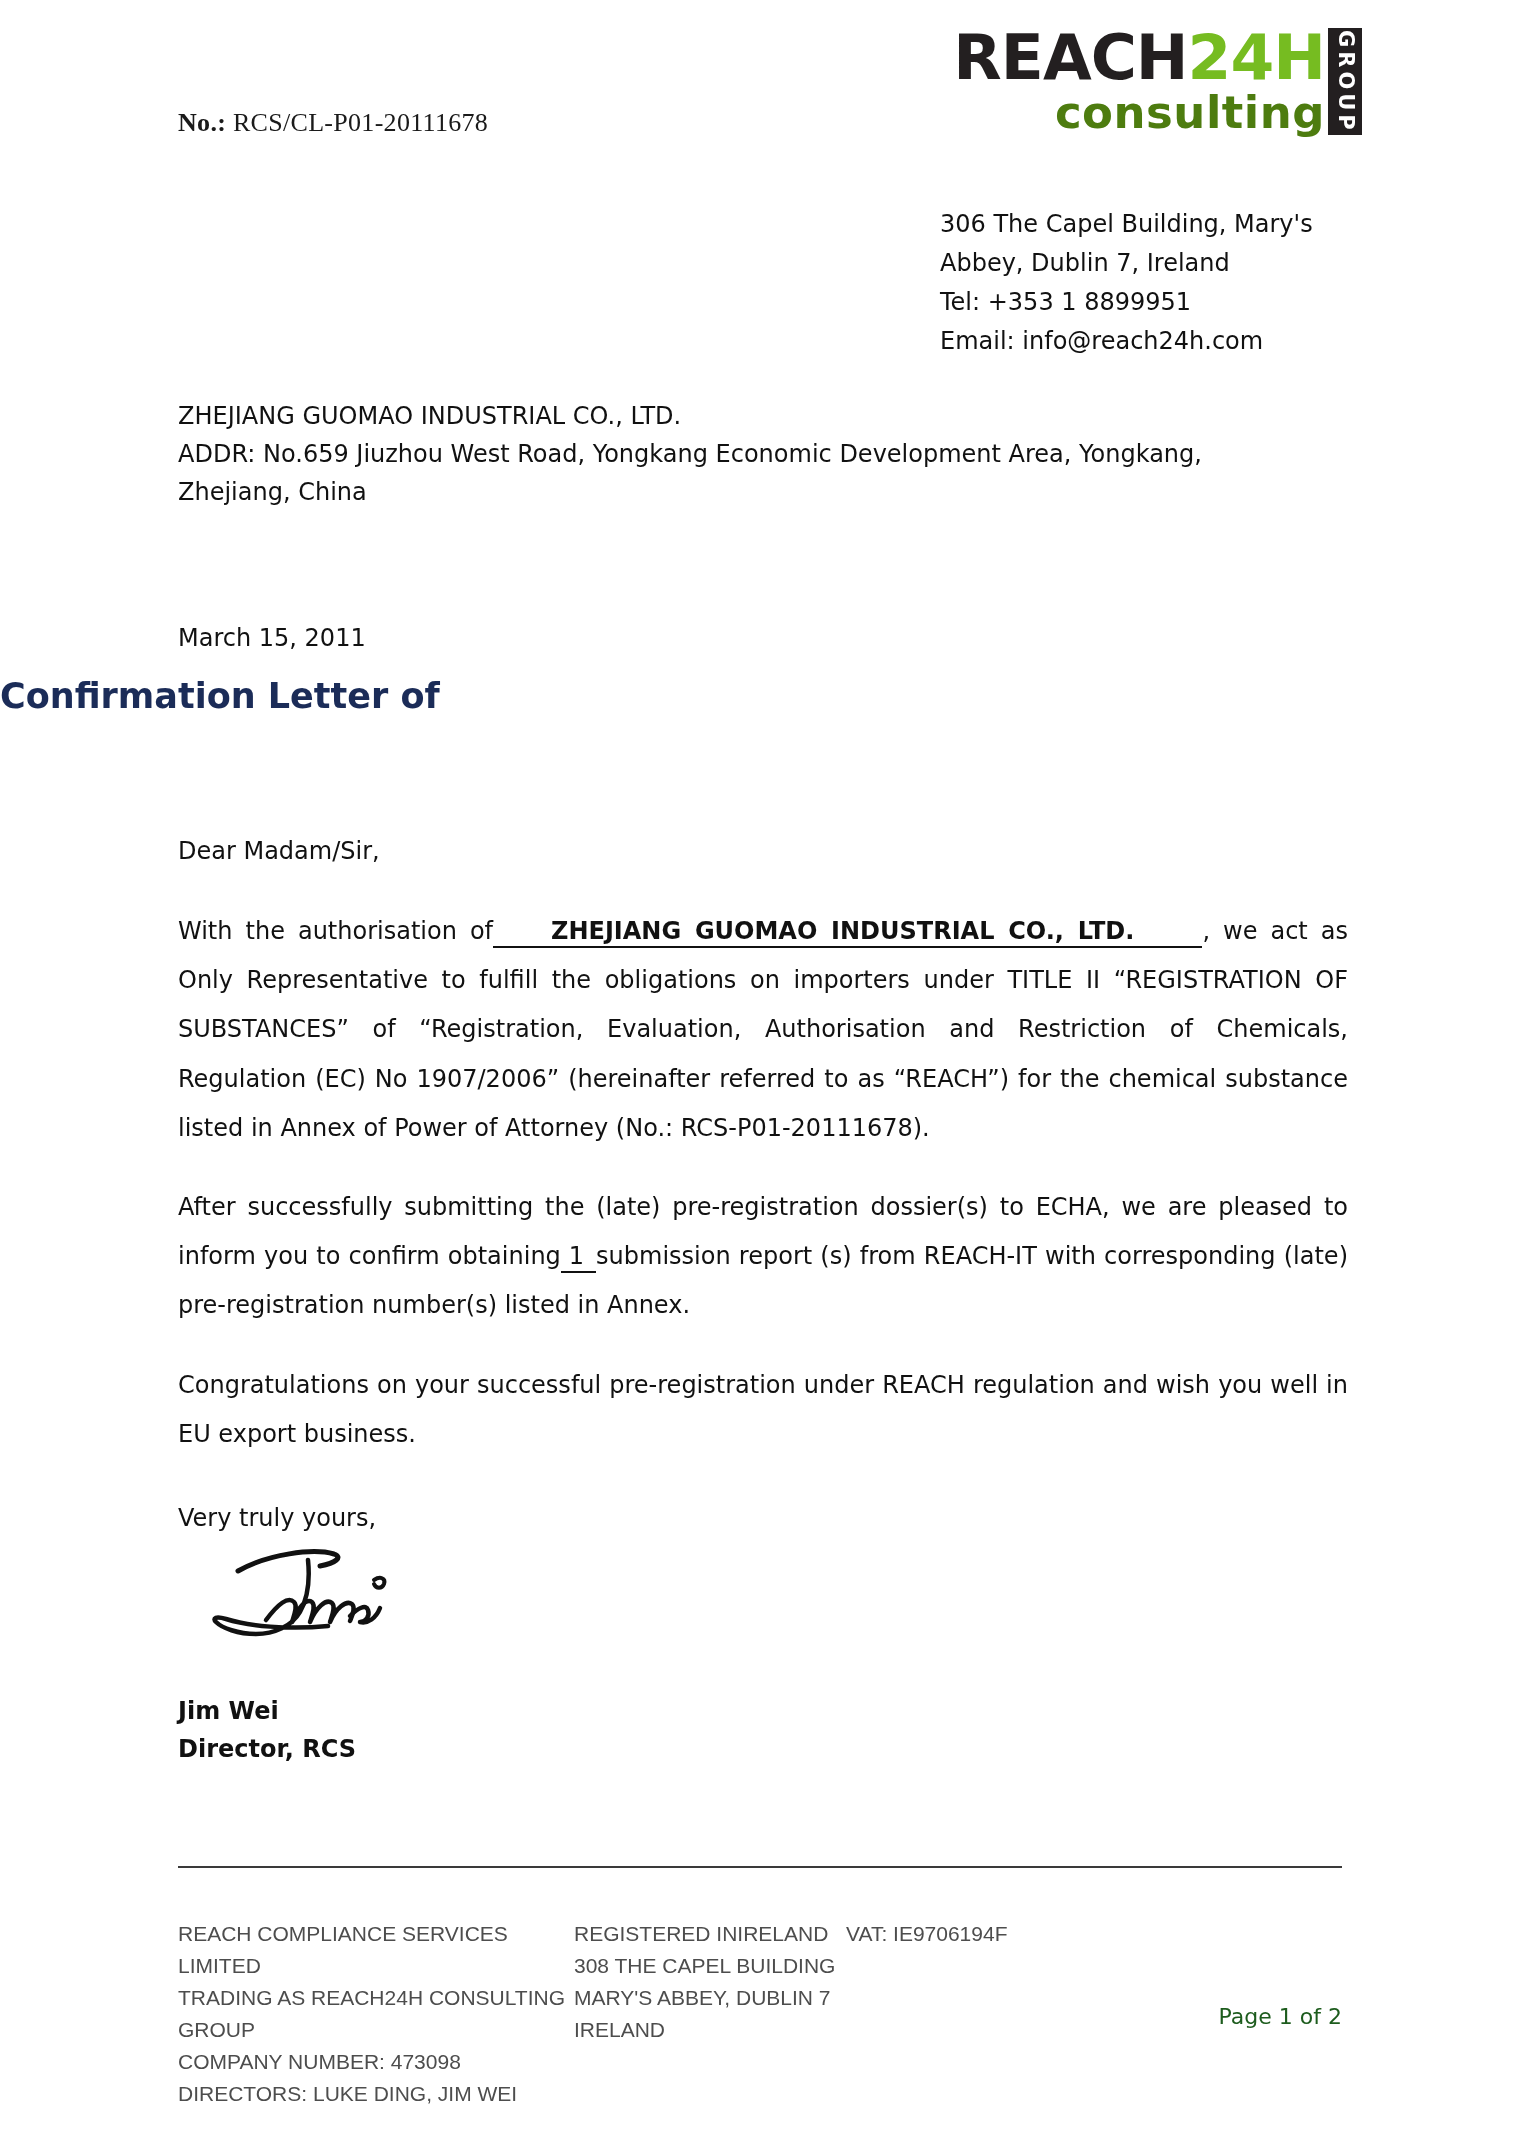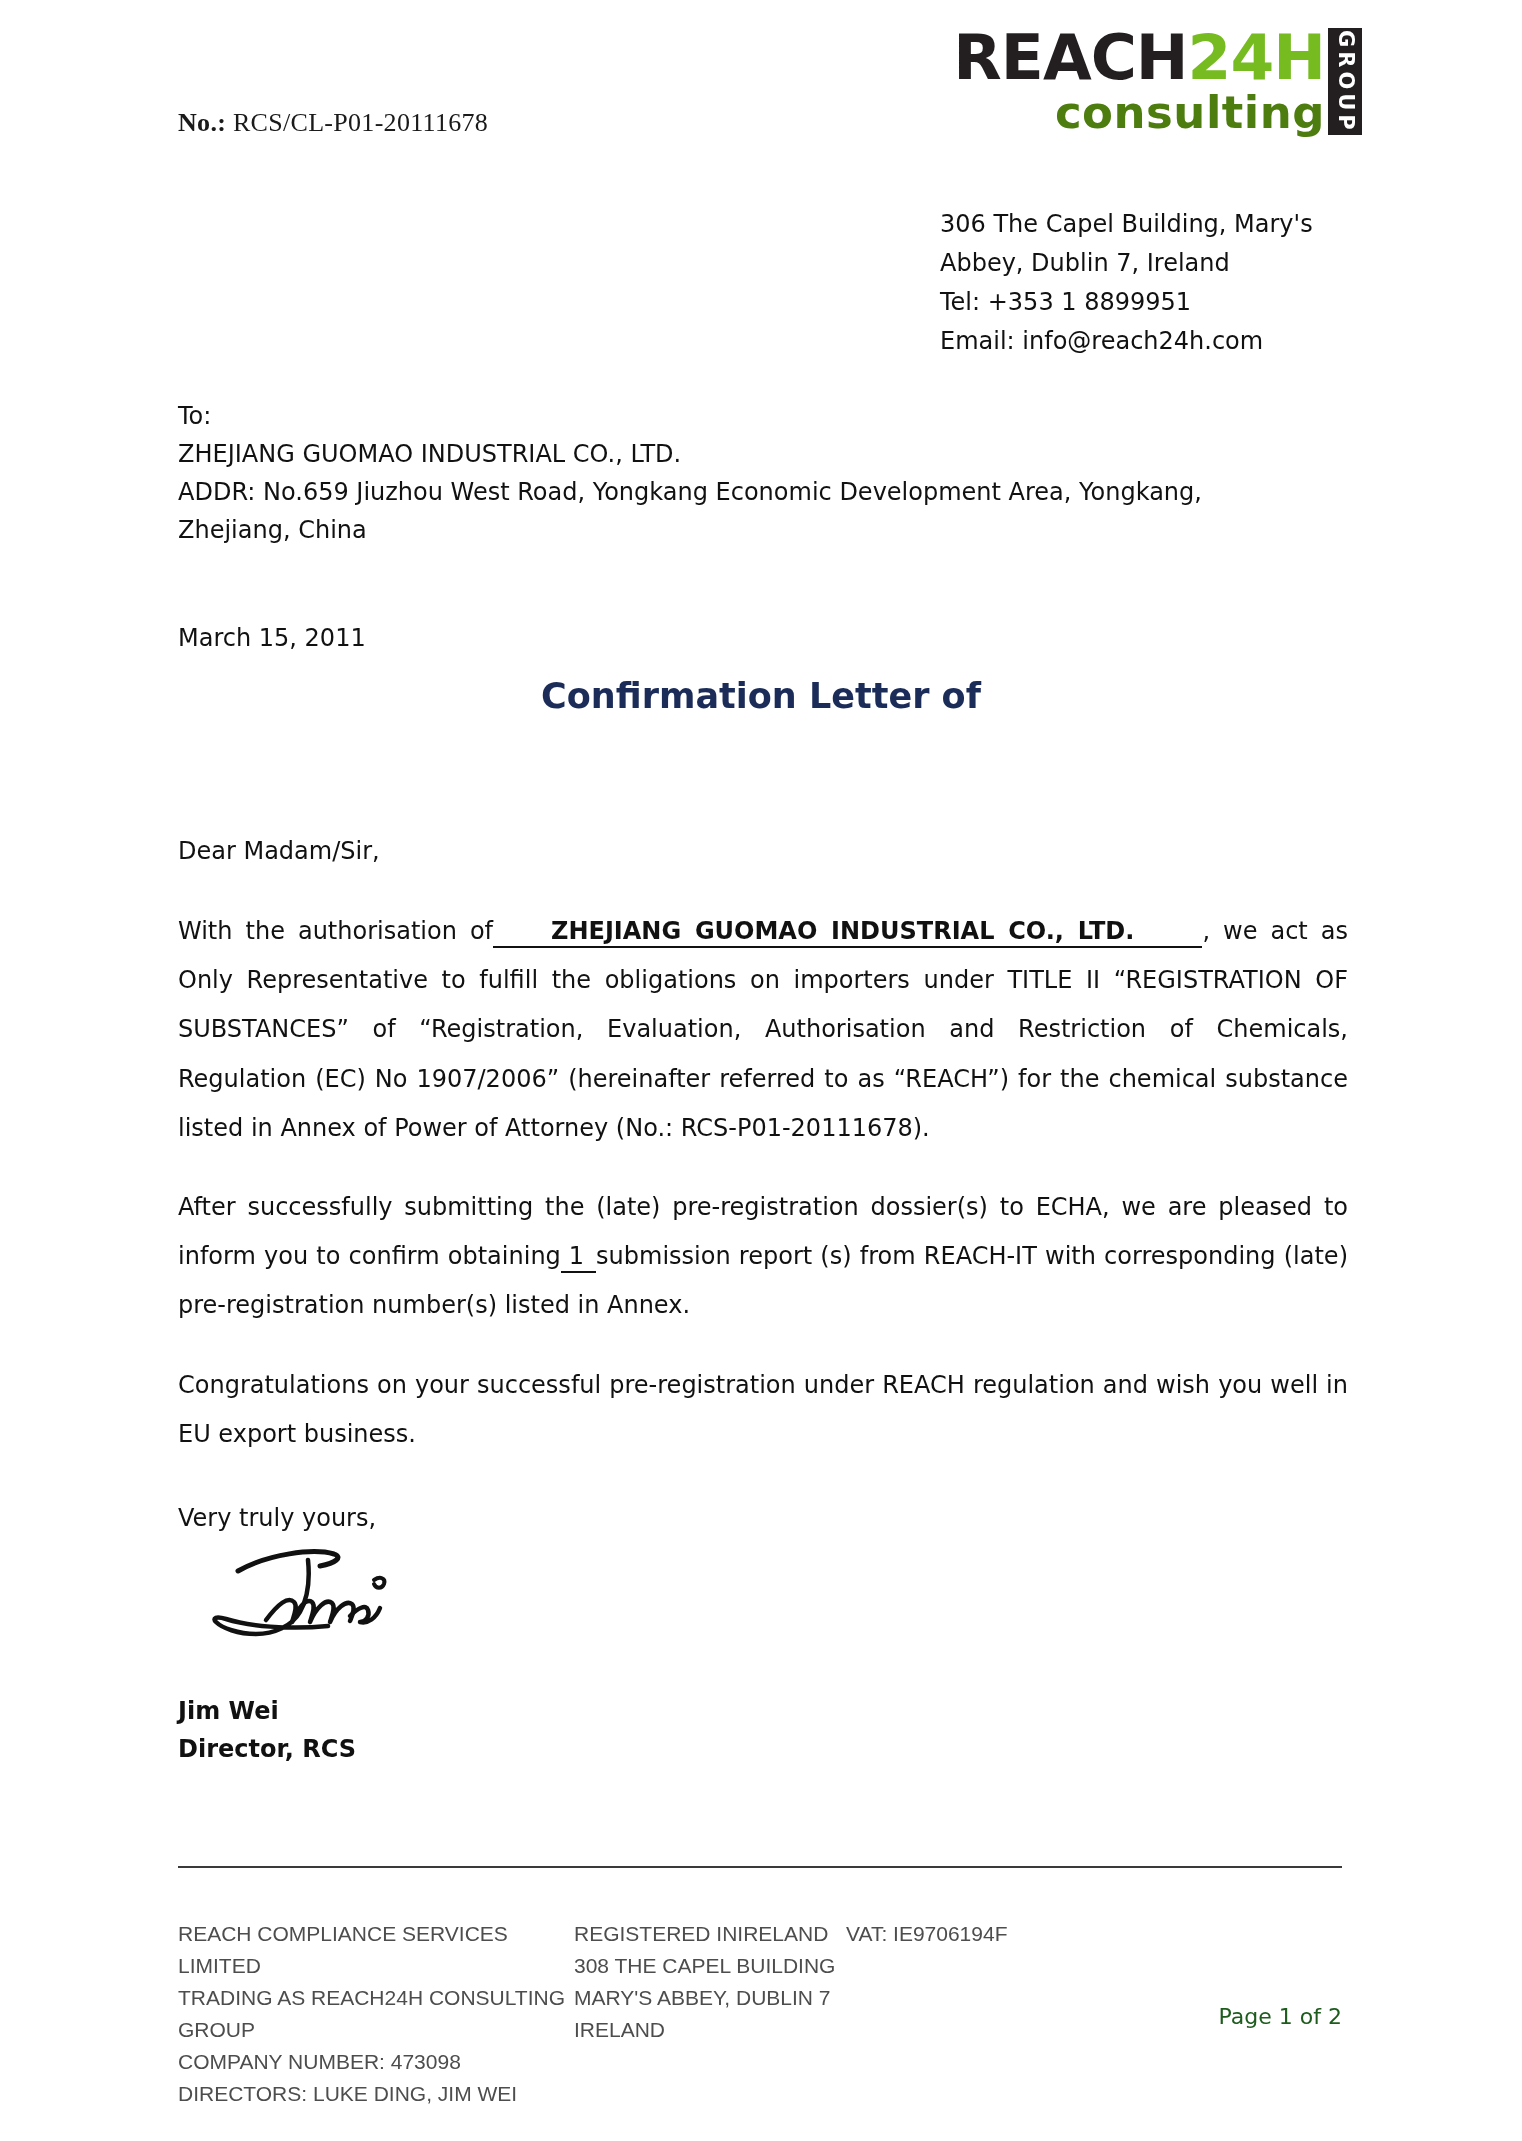--- a/index.html
+++ b/index.html
@@ -118,21 +118,21 @@
     color: #111111;
     margin-top: 12px;
   }
 
   
   .title-block {
     position: absolute;
     left: 0;
     top: 672px;
     width: 1522px;
-    text-align: center;
+    text-align: left;
     color: #1b2c58;
     font-weight: bold;
     font-size: 35px;
     line-height: 1.42;
   }
 
   
   .body-block {
     position: absolute;
     left: 178px;
@@ -237,21 +237,20 @@
   </div>
 
   <div class="sender-address">
     <div>306 The Capel Building, Mary's</div>
     <div>Abbey, Dublin 7, Ireland</div>
     <div>Tel: +353 1 8899951</div>
     <div>Email: info@reach24h.com</div>
   </div>
 
   <div class="recipient">
-    <div>To:</div>
     <div>ZHEJIANG GUOMAO INDUSTRIAL CO., LTD.</div>
     <div>ADDR: No.659 Jiuzhou West Road, Yongkang Economic Development Area, Yongkang, Zhejiang, China</div>
   </div>
 
   <div class="letter-date">March 15, 2011</div>
 
   <div class="title-block">
     <div>Confirmation Letter of</div>
   </div>
 

